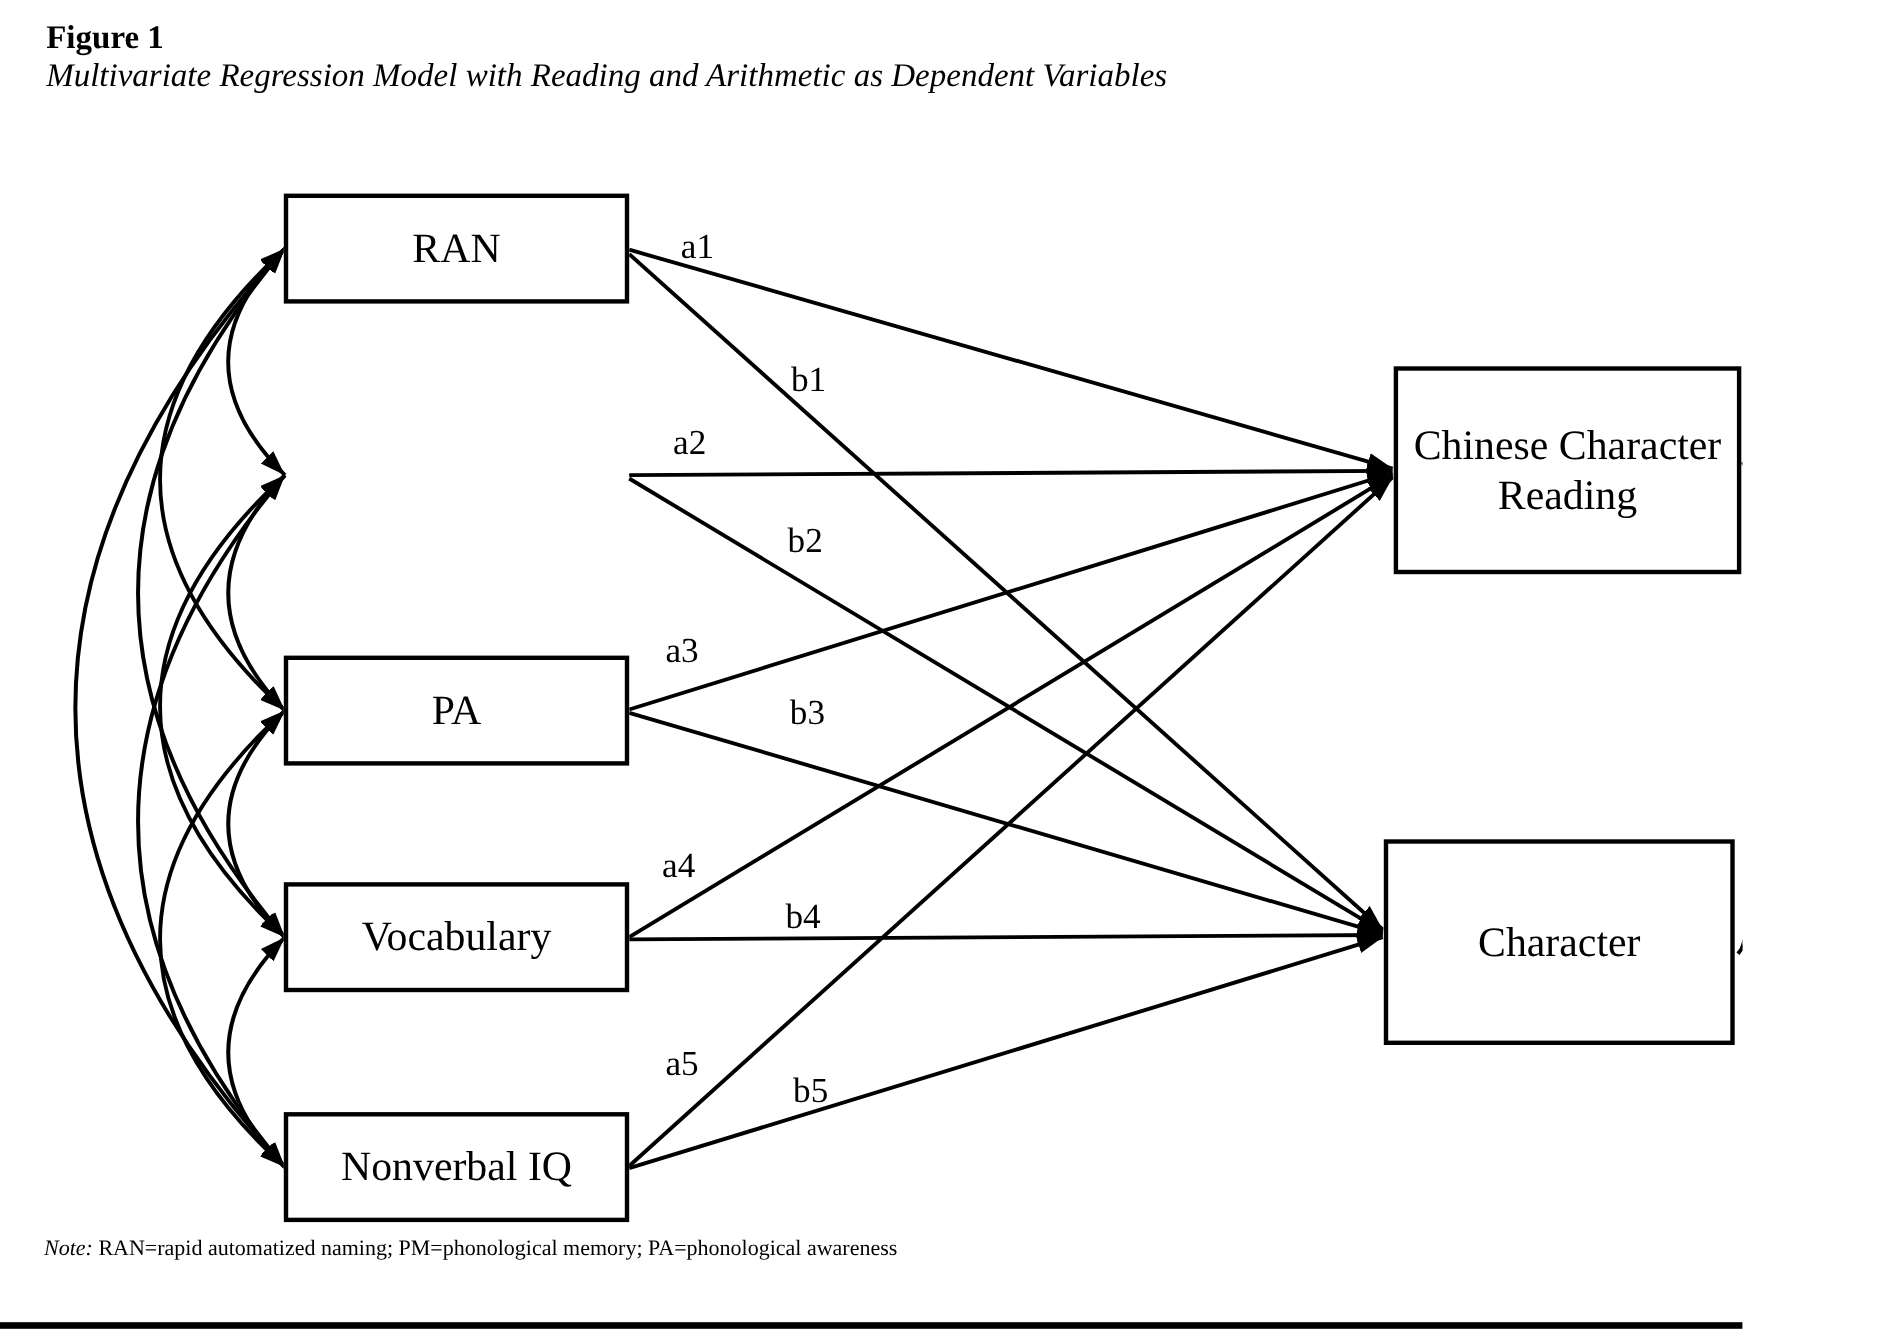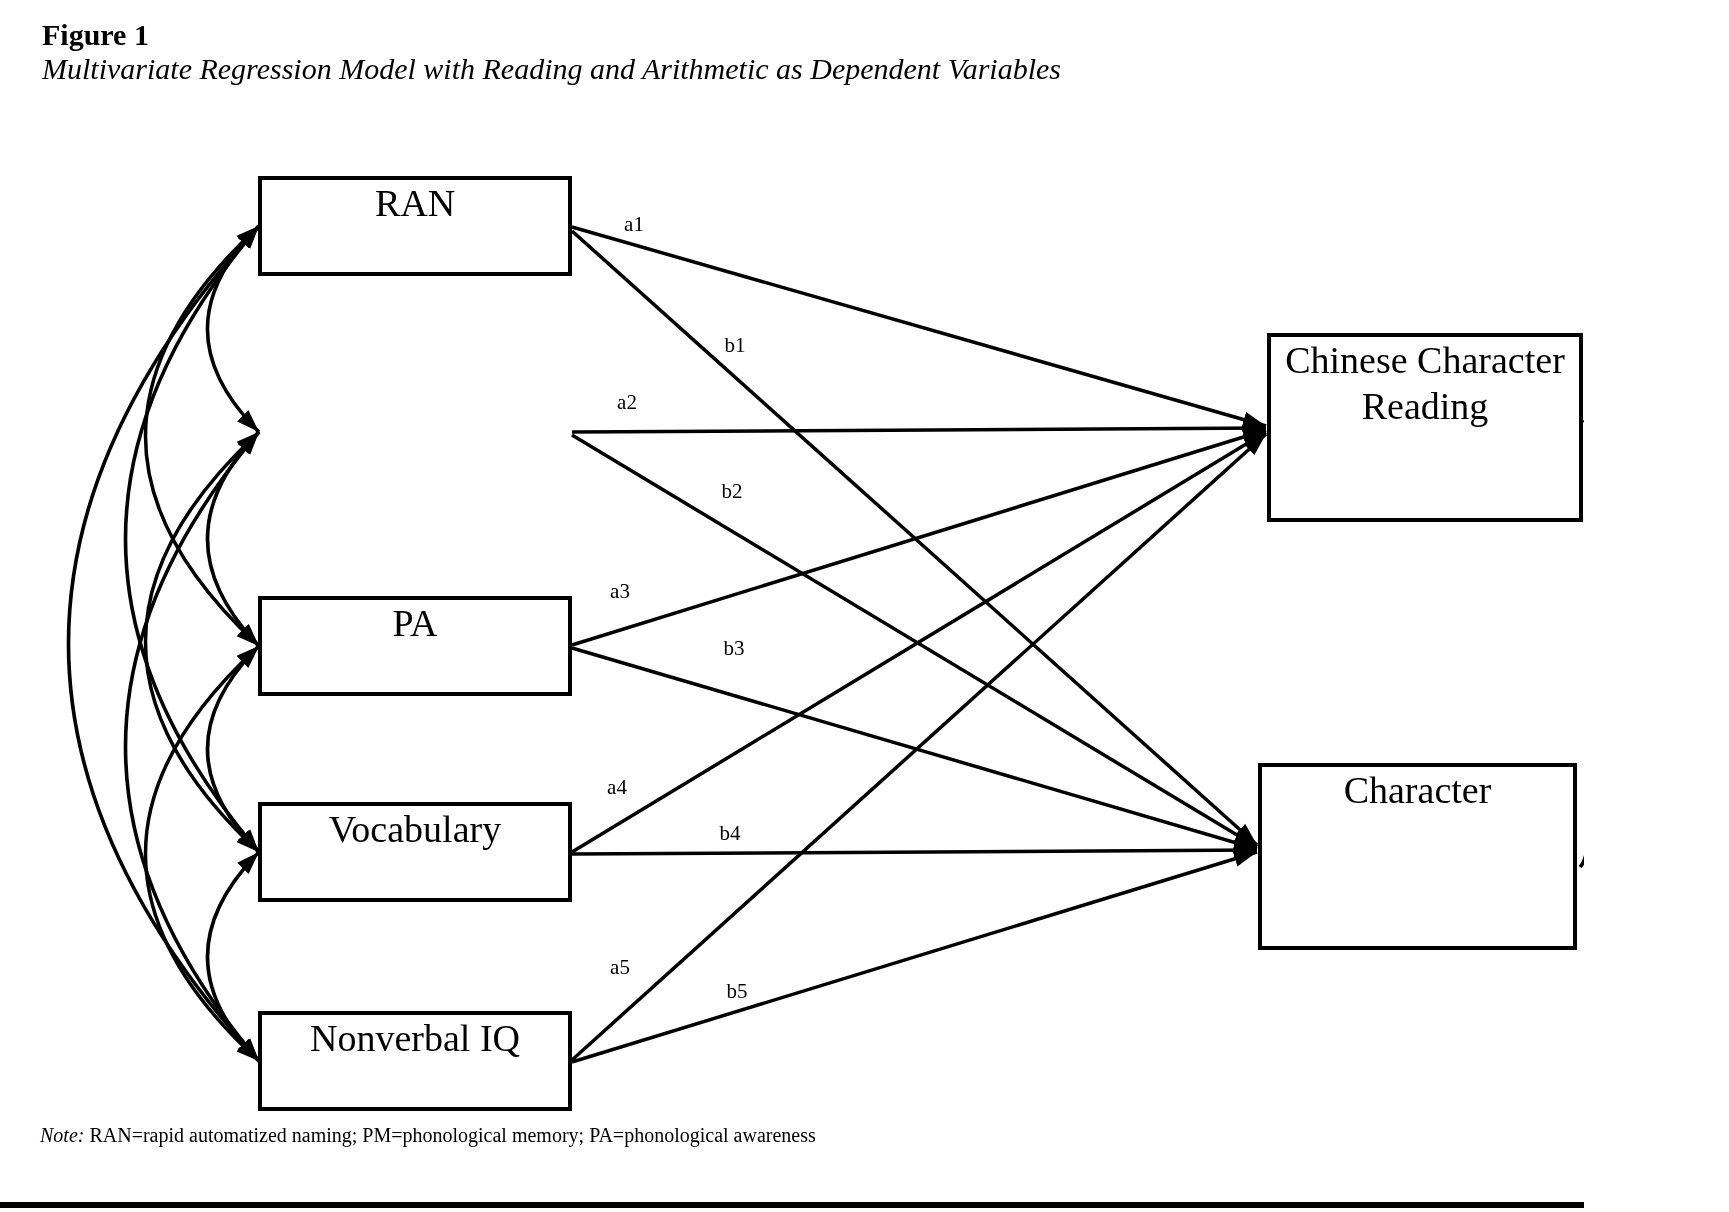--- a/index.html
+++ b/index.html
@@ -19,29 +19,29 @@
   }
   .fig-caption{
     position:absolute;left:42px;top:52px;
     font-size:30px;font-style:italic;white-space:nowrap;
   }
   .box{
     position:absolute;
     box-sizing:border-box;
     border:4px solid #000;
     background:#fff;
-    display:flex;align-items:flex-start;justify-content:center;
+    display:flex;align-items:center;justify-content:center;
     text-align:center;
     font-size:38px;line-height:46px;
   }
   .box .box-label{display:block;}
   .plabel{
     position:absolute;
     transform:translate(-50%,-50%);
-    font-size:21px;white-space:nowrap;
+    font-size:32px;white-space:nowrap;
   }
   .rlabel{
     position:absolute;
     transform:translate(-50%,-50%);
     font-size:33px;font-style:italic;white-space:nowrap;
   }
   .note{
     position:absolute;left:40px;top:1124px;
     font-size:20px;white-space:nowrap;
   }

